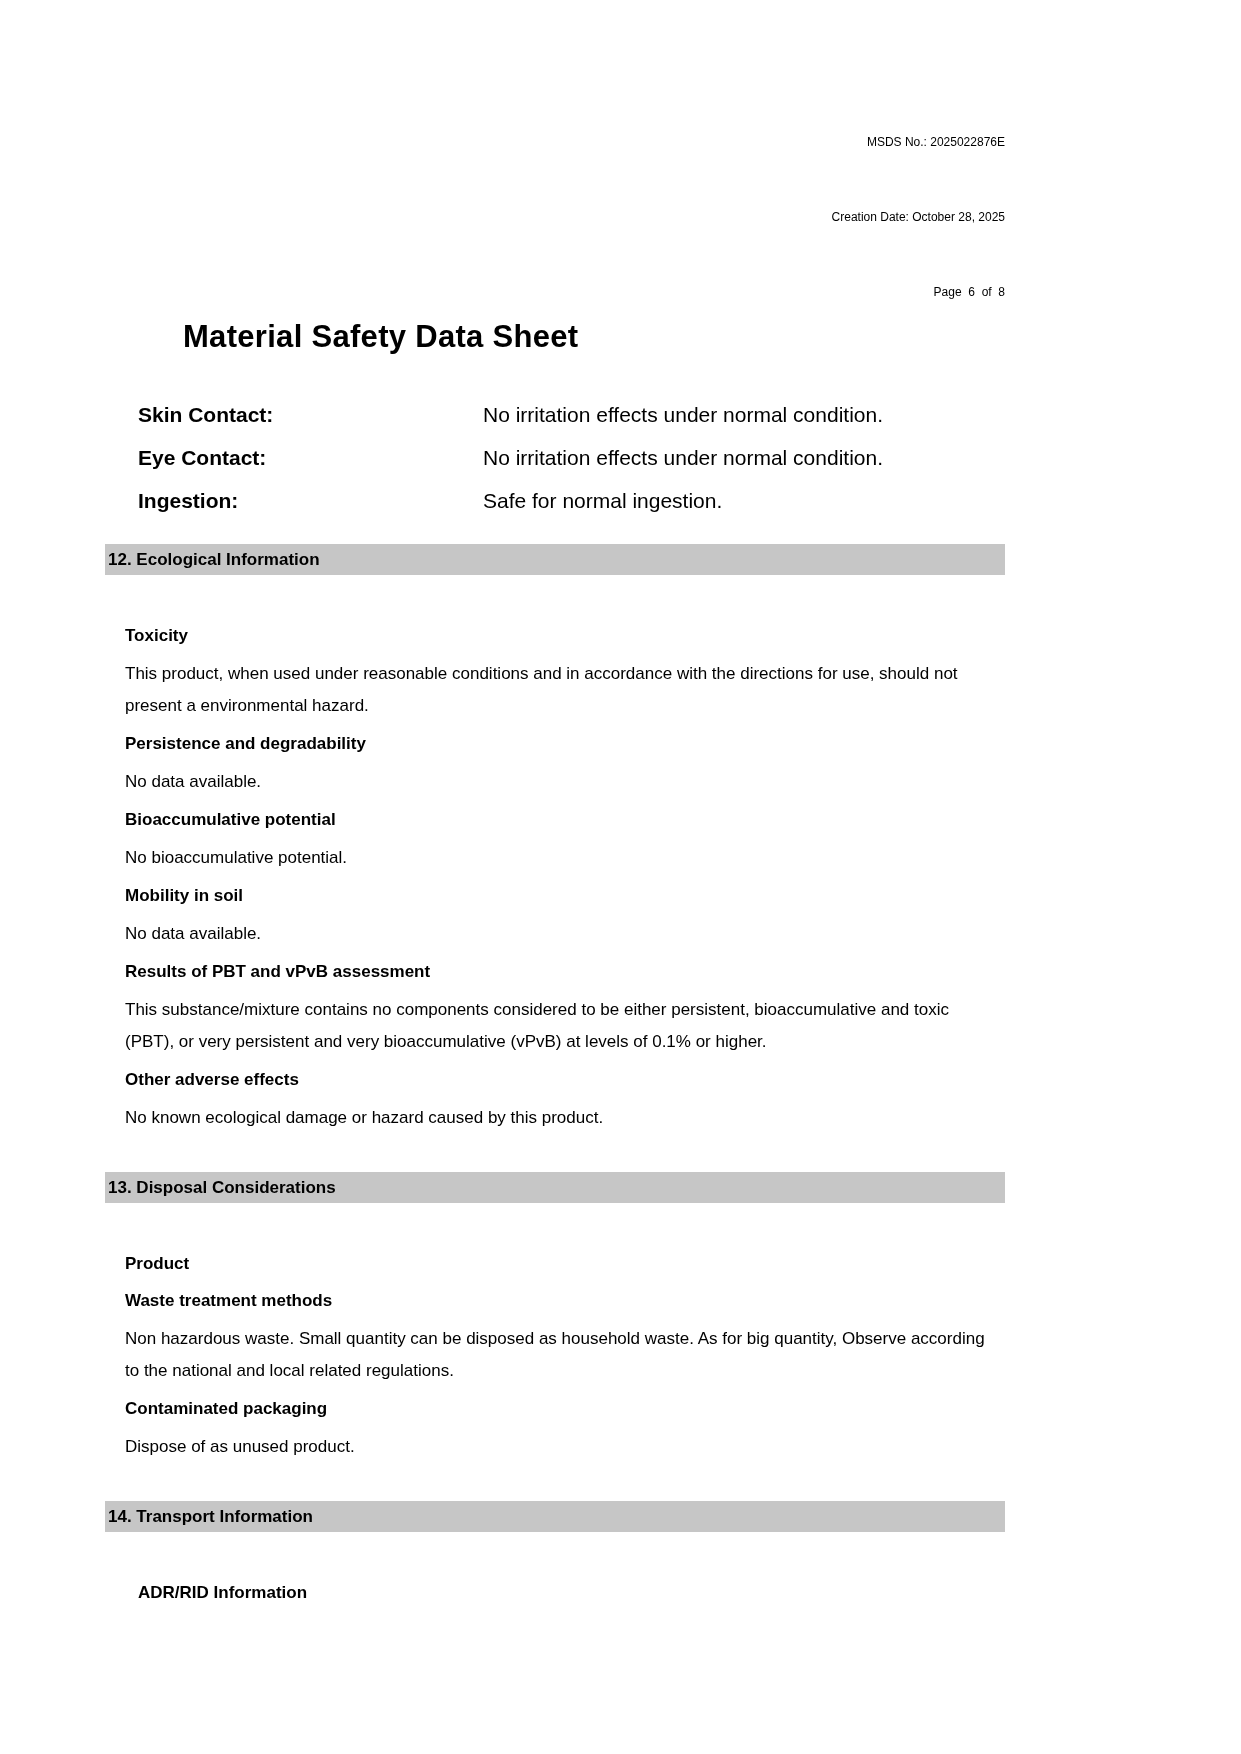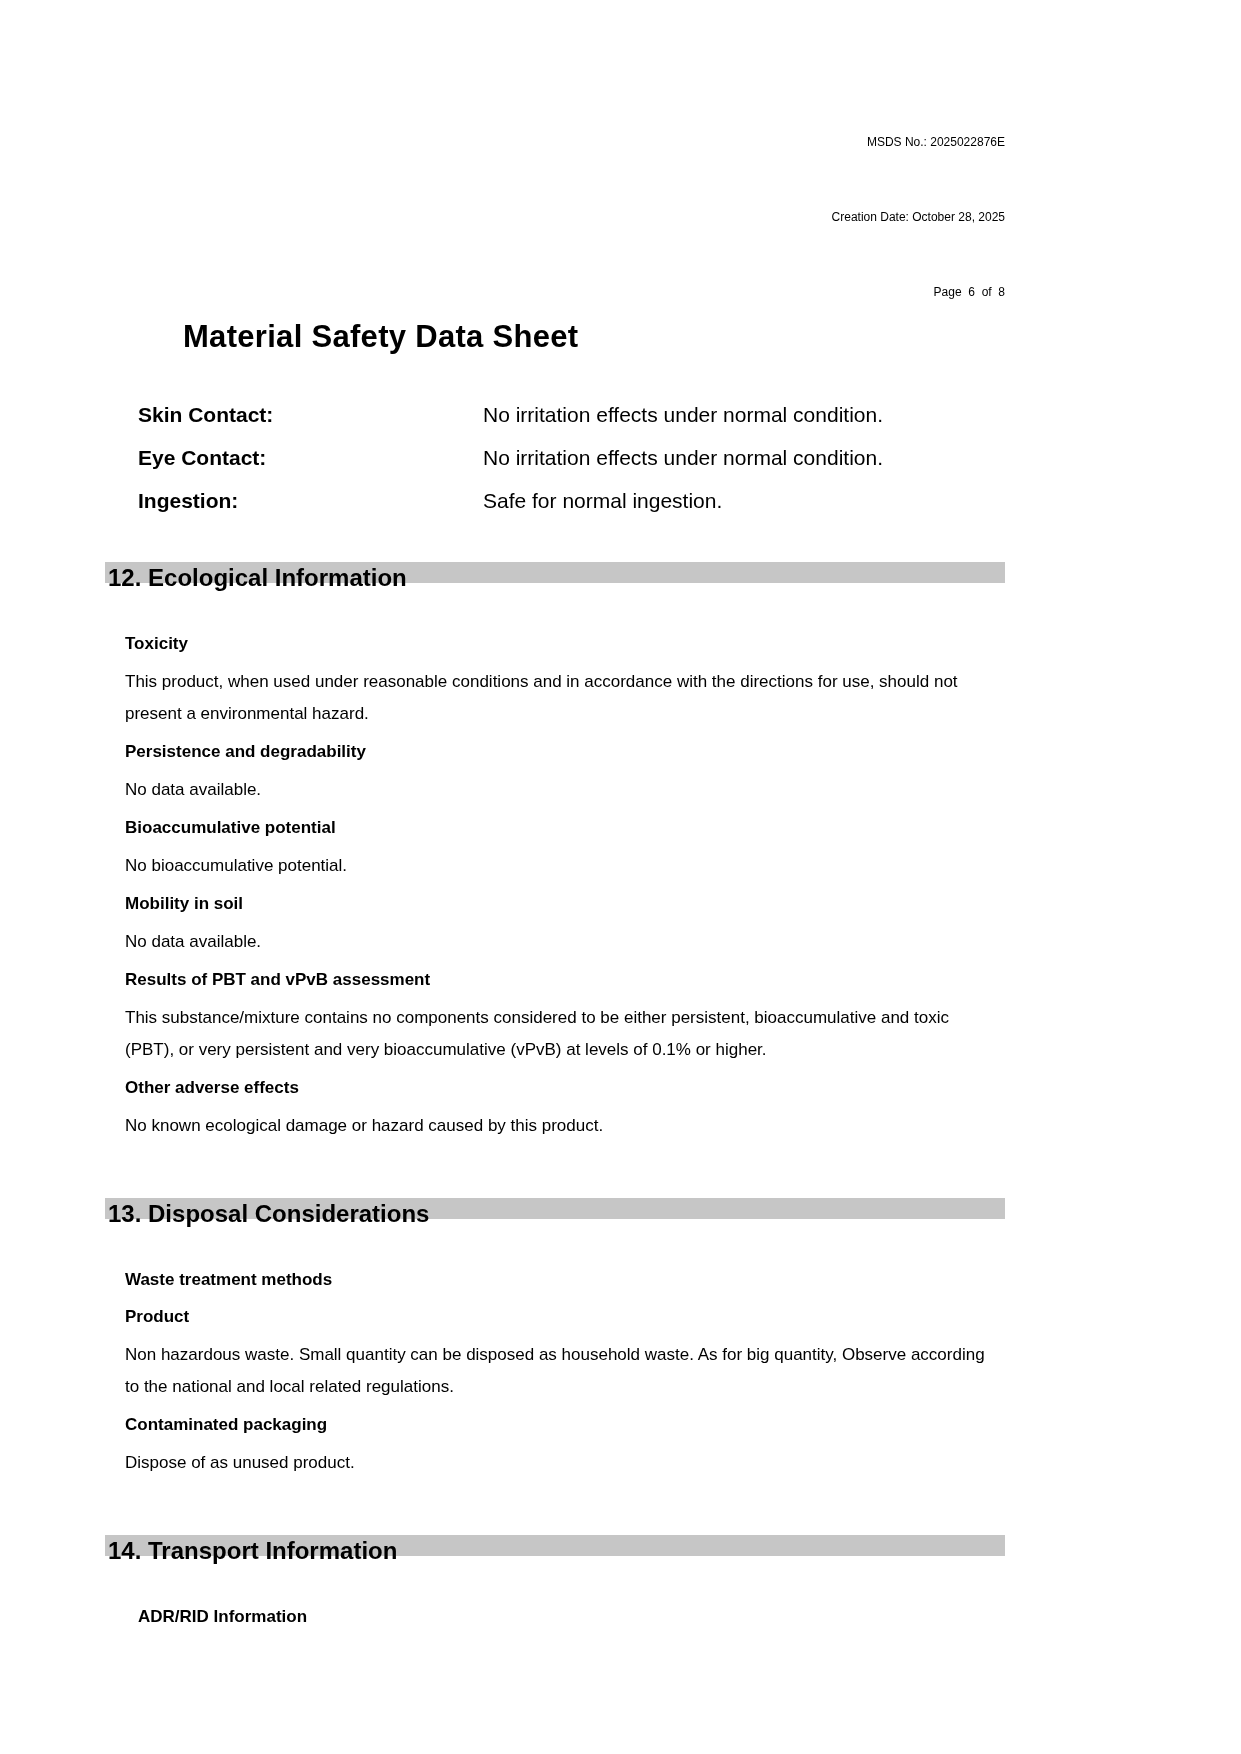--- a/index.html
+++ b/index.html
@@ -46,26 +46,26 @@
   .contact-label {
     font-weight: bold;
     width: 378px;
     padding-left: 33px;
     flex: 0 0 378px;
   }
   .contact-value { flex: 1; }
 
   
   .section-bar {
-    margin-top: 48px;
+    margin-top: 30px;
     margin-bottom: 46px;
     background: #c6c6c6;
-    height: 21px;
+    height: 31px;
     line-height: 31px;
-    font-size: 24px;
+    font-size: 17px;
     font-weight: bold;
     padding-left: 3px;
   }
   .section-body {
     padding-left: 20px;
     padding-right: 20px;
     padding-bottom: 1px;
   }
   .subhead {
     font-size: 17px;
@@ -124,22 +124,22 @@
       <h3 class="subhead">Results of PBT and vPvB assessment</h3>
       <p class="para">This substance/mixture contains no components considered to be either persistent, bioaccumulative and toxic (PBT), or very persistent and very bioaccumulative (vPvB) at levels of 0.1% or higher.</p>
       <h3 class="subhead">Other adverse effects</h3>
       <p class="para">No known ecological damage or hazard caused by this product.</p>
     </div>
   </section>
 
   <section>
     <div class="section-bar">13. Disposal Considerations</div>
     <div class="section-body">
+      <h3 class="subhead">Product</h3>
       <h3 class="subhead">Waste treatment methods</h3>
-      <h3 class="subhead">Product</h3>
       <p class="para">Non hazardous waste. Small quantity can be disposed as household waste. As for big quantity, Observe according to the national and local related regulations.</p>
       <h3 class="subhead">Contaminated packaging</h3>
       <p class="para">Dispose of as unused product.</p>
     </div>
   </section>
 
   <section>
     <div class="section-bar">14. Transport Information</div>
     <div class="section-body">
       <h3 class="subhead indent-extra">ADR/RID Information</h3>

